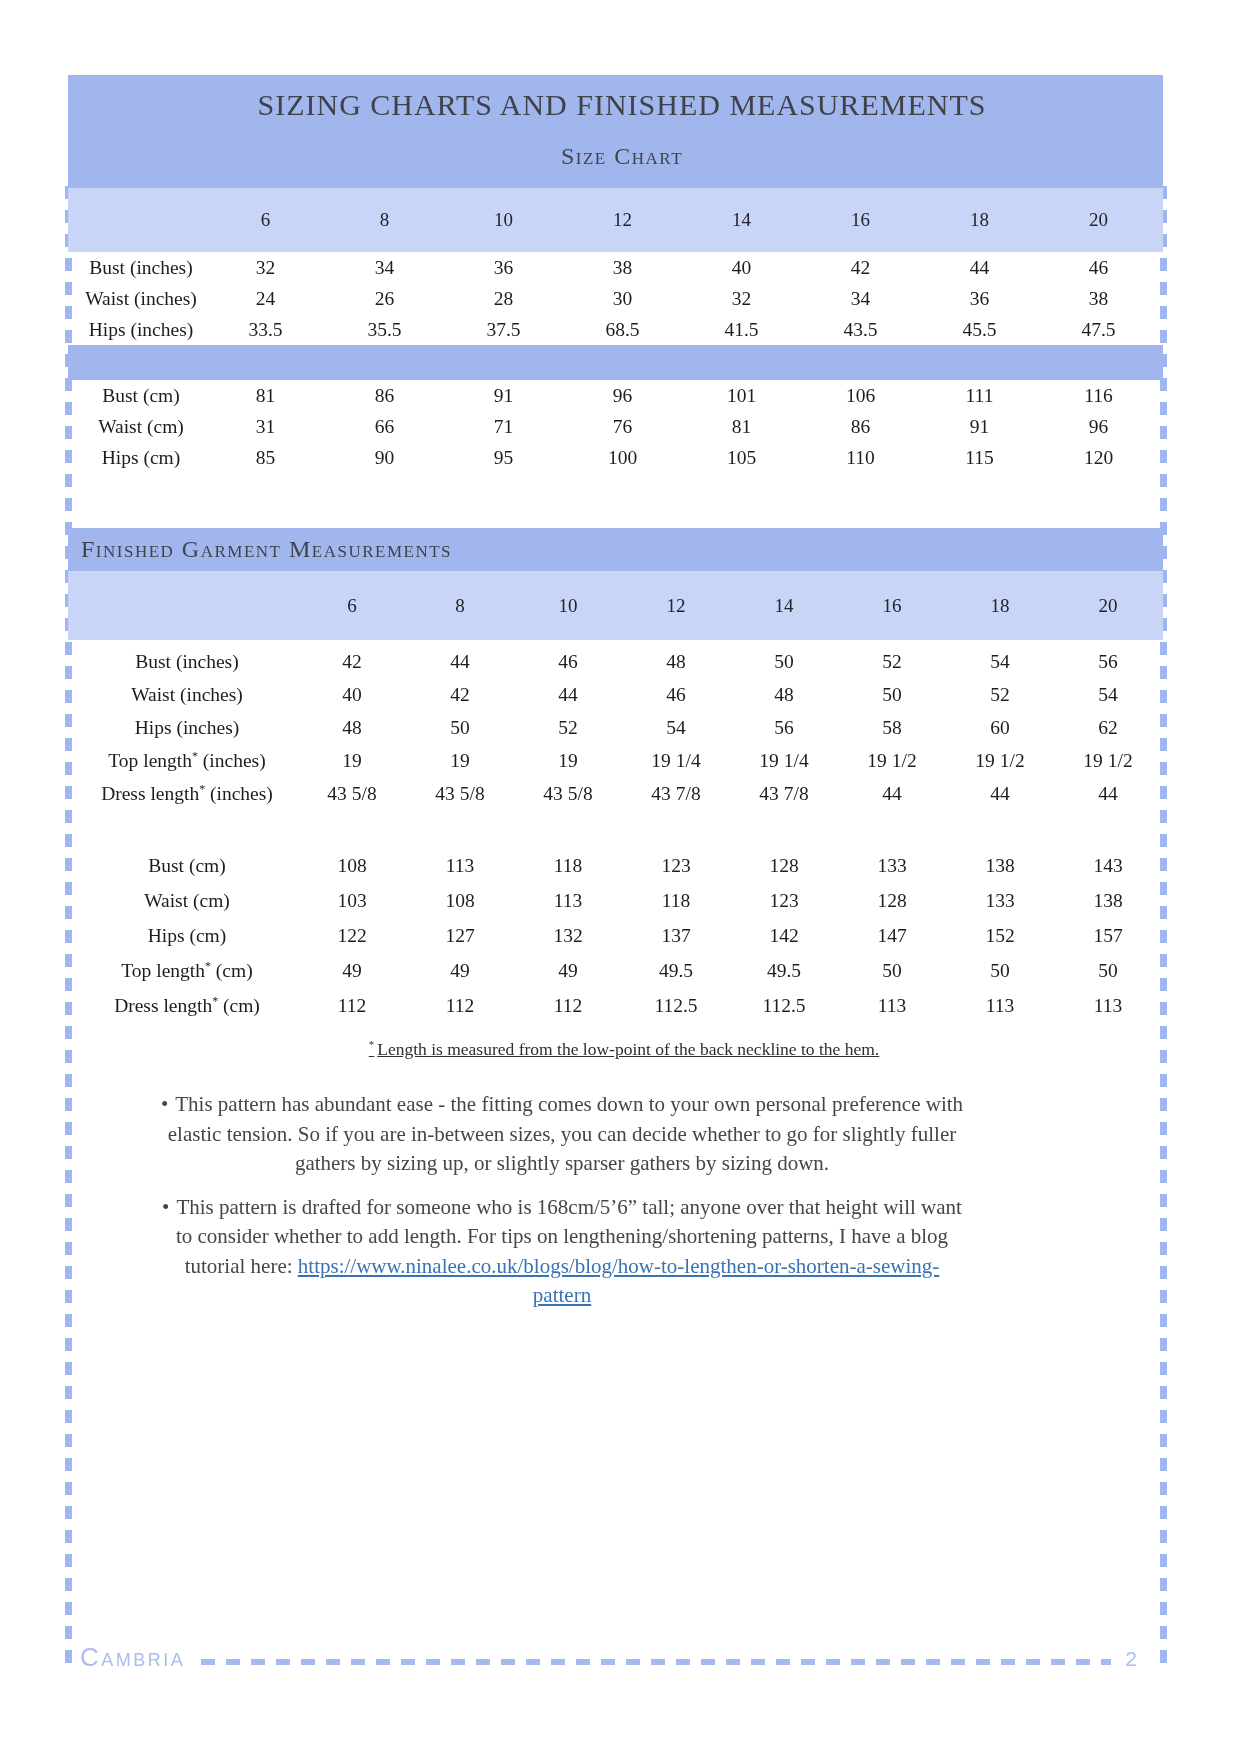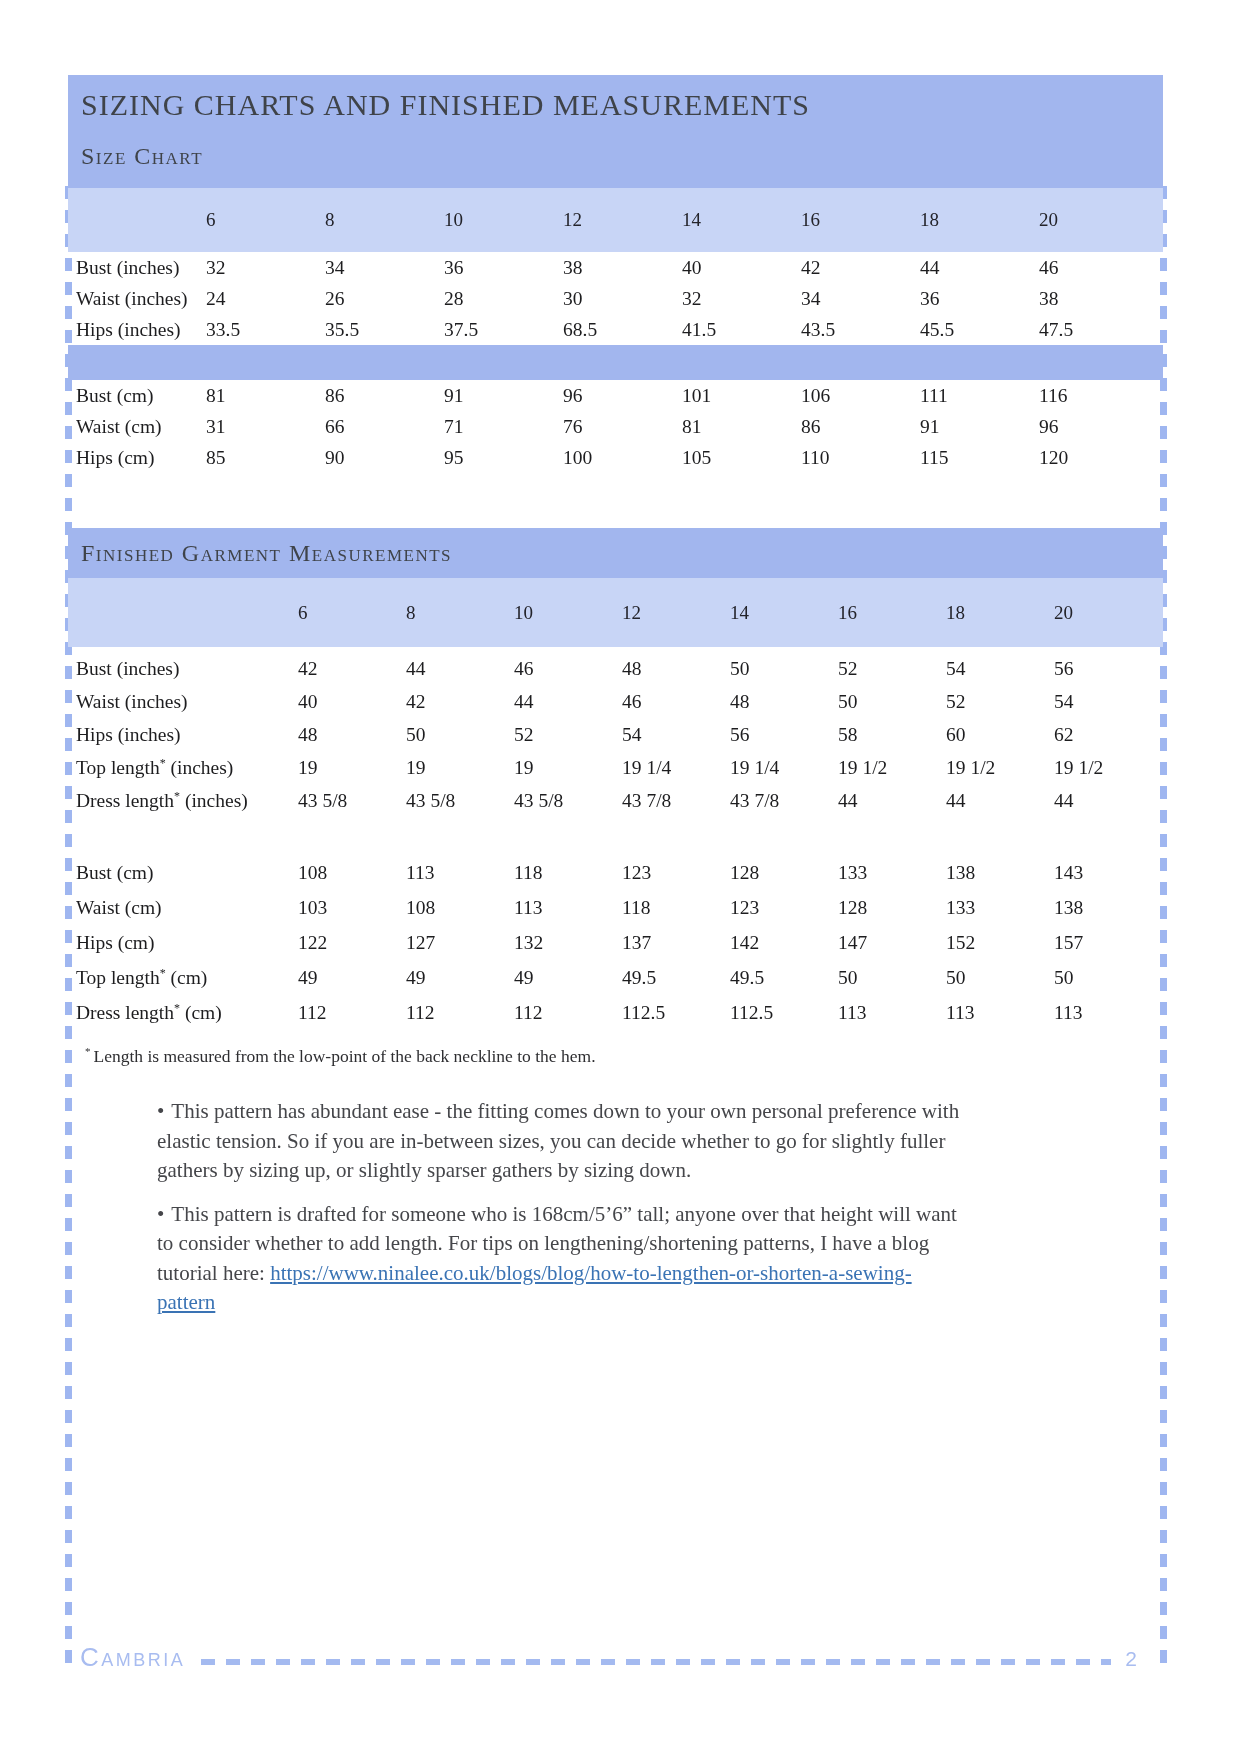--- a/index.html
+++ b/index.html
@@ -16,31 +16,31 @@
   body{
     width:1241px;height:1749px;background:#ffffff;position:relative;overflow:hidden;
     font-family:"Liberation Serif", serif;color:var(--ink);
   }
   
   .dash-v{position:absolute;width:7px;z-index:1;
     background:repeating-linear-gradient(to bottom, var(--dash) 0 13px, transparent 13px 24px);}
   #dash-left{left:65px;top:186px;height:1486px;}
   #dash-right{left:1160px;top:186px;height:1486px;}
 
-  .content{margin-left:68px;width:1095px;}
+  .content{margin-left:68px;width:1095px;text-align:center;}
 
   .band-dark{background:var(--bandDark);position:relative;z-index:2;}
   .band-light{background:var(--bandLight);position:relative;z-index:2;}
 
   #title-band{margin-top:75px;height:113px;box-sizing:border-box;padding:13px 0 0 13px;}
   #page-title{font-size:30px;letter-spacing:1px;color:var(--headInk);font-weight:normal;margin:0;}
   .section-heading{font-variant:small-caps;font-size:24px;letter-spacing:1.5px;color:var(--headInk);font-weight:normal;}
   #size-chart-heading{margin-top:21px;}
 
-  .fgm-band{margin-top:55px;height:50px;display:flex;align-items:center;padding-left:13px;box-sizing:border-box;}
+  .fgm-band{margin-top:55px;height:43px;display:flex;align-items:center;padding-left:13px;box-sizing:border-box;}
 
   .thead{display:flex;align-items:center;font-size:19px;color:#23232a;}
   #t1-head{height:64px;}
   #t2-head{height:69px;}
 
   .trow{display:flex;align-items:center;font-size:19.5px;}
   .cell{box-sizing:border-box;white-space:nowrap;}
   .lab{padding-left:8px;}
   .t1 .lab{width:138px;}
   .t1 .col{width:119px;}
@@ -48,21 +48,21 @@
   .t2 .col{width:108px;}
   .t1 .trow{height:31px;}
   .t2 .trow{height:33px;}
   .t2-cm .trow{height:35px;}
   sup{font-size:12px;line-height:0;}
 
   #t1-separator{height:35px;}
   #t2-inches{padding-top:5px;}
   #t2-cm{margin-top:38px;}
 
-  #footnote{margin:16px 0 0 17px;font-size:17.5px;color:#2e2e31;}
+  #footnote{margin:16px 0 0 17px;font-size:17.5px;color:#2e2e31;text-decoration:underline;}
   #footnote sup{font-size:11px;margin-right:3px;}
 
   #fit-tips{margin:30px 0 0 75px;width:838px;font-size:21px;line-height:29.5px;color:var(--bodyInk);}
   #fit-tips-heading{font-variant:small-caps;font-size:22px;letter-spacing:1.2px;color:var(--headInk);margin:0 0 7px 5px;}
   .bullet{margin:14px;}
   .dot{margin-right:7px;}
   .link{color:var(--link);text-decoration:underline;}
 
   #footer{position:absolute;left:68px;top:1642px;width:1095px;display:flex;align-items:center;z-index:2;}
   #footer-brand{font-family:"Liberation Sans", sans-serif;font-variant:small-caps;font-size:26px;

